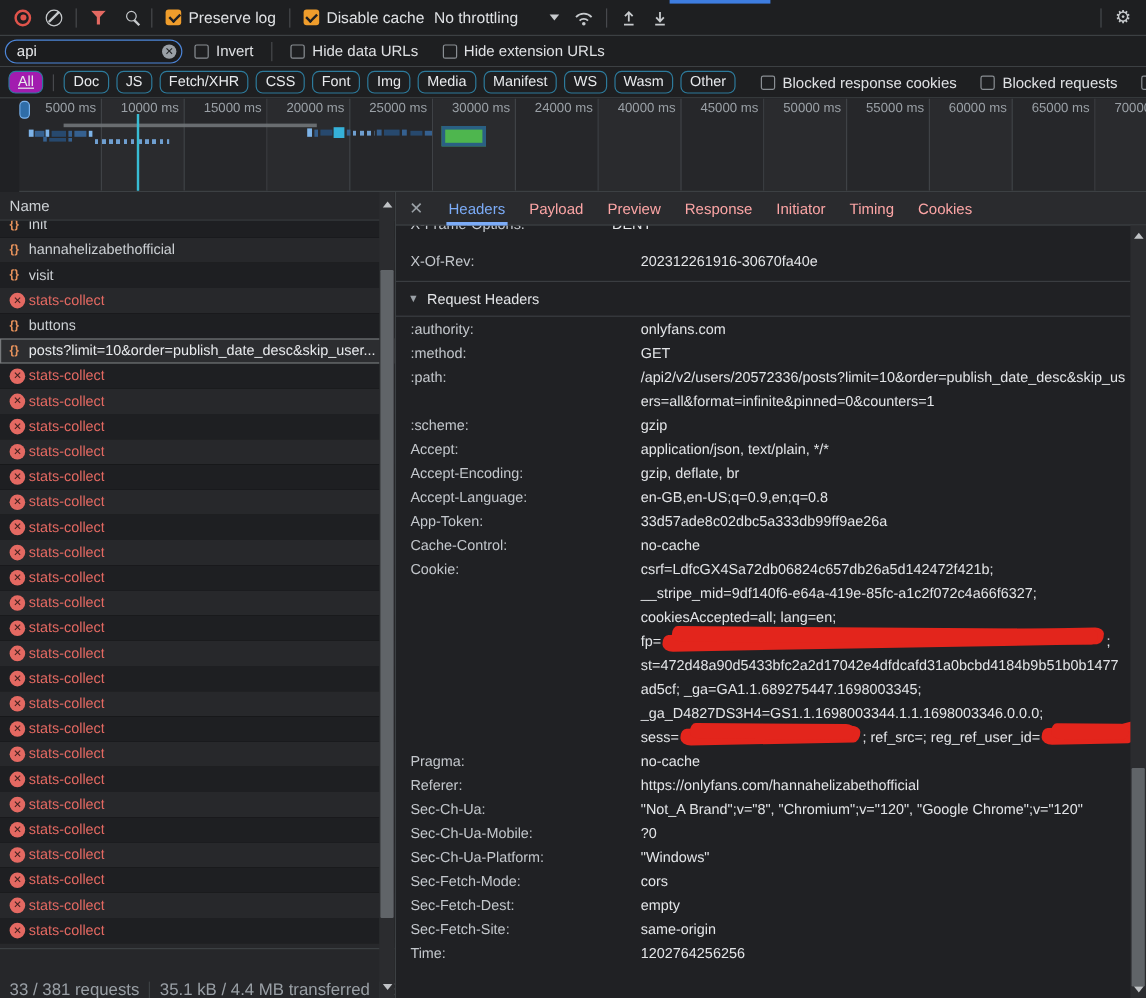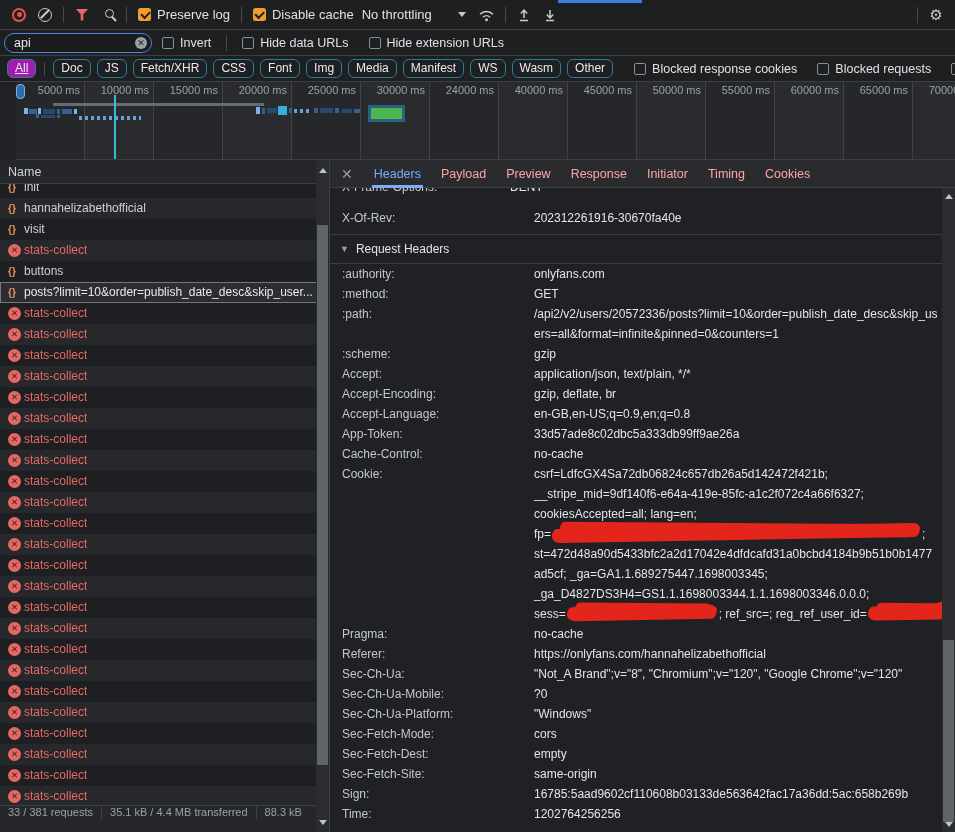--- a/index.html
+++ b/index.html
@@ -81,22 +81,22 @@
               color:#3c1f1d; font-size:8.5px; font-weight:bold; line-height:13px; text-align:center; }
   .req-label { overflow:hidden; text-overflow:clip; }
   
   .v-scroll { position:absolute; top:0; right:0; width:13px; background:#2b2c2f; }
   .v-scroll .arrow { position:absolute; left:0; width:13px; height:12px; display:flex; align-items:center; justify-content:center; cursor:pointer; }
   .tri-up { width:0; height:0; border-left:4px solid transparent; border-right:4px solid transparent; border-bottom:5px solid #c0c3c6; }
   .tri-dn { width:0; height:0; border-left:4px solid transparent; border-right:4px solid transparent; border-top:5px solid #c0c3c6; }
   .thumb { position:absolute; left:1px; width:11px; background:#606468; border-radius:1px; cursor:pointer; }
   .list-scroll { top:0; bottom:0; }
   
-  .status-bar { height:27px; background:#26272a; border-top:1px solid #3c4043; display:flex; align-items:flex-start;
-                color:#9aa0a6; font-size:11px; padding:0 8px; white-space:nowrap; overflow:hidden; }
+  .status-bar { height:42px; background:#26272a; border-top:1px solid #3c4043; display:flex; align-items:flex-end;
+                color:#9aa0a6; font-size:14px; padding:0 8px; white-space:nowrap; overflow:hidden; }
   .status-sep { width:1px; height:14px; background:#3c4043; margin:0 8px; flex:0 0 1px; }
   
   .details { position:relative; flex:1; display:flex; flex-direction:column; background:#202124; overflow:hidden; }
   .tabbar { height:28px; flex:0 0 28px; background:#2a2b2e; border-bottom:1px solid #3c4043; display:flex; align-items:center; }
   .close-x { color:#9aa0a6; font-size:14px; padding:0 11px; cursor:pointer; }
   .tab { position:relative; height:28px; line-height:28px; padding:0 10px; color:#fca5a5; font-size:12.5px; cursor:pointer; }
   .tab.active { color:#7cacf8; }
   .tab.active::after { content:''; position:absolute; left:8px; right:8px; bottom:0; height:2.5px; background:#7cacf8; }
   .hdr-content { position:relative; flex:1; overflow:hidden; padding-right:13px; }
   .hrow { display:flex; min-height:20px; line-height:20px; padding-left:12px;gap:24px; }
@@ -525,24 +525,20 @@
             </div>
             <div class="hrow">
               <span class="hkey">Sec-Fetch-Dest:</span>
               <div class="hval">empty</div>
             </div>
             <div class="hrow">
               <span class="hkey">Sec-Fetch-Site:</span>
               <div class="hval">same-origin</div>
             </div>
             <div class="hrow">
-              <span class="hkey">Sign:</span>
-              <div class="hval">16785:5aad9602cf110608b03133de563642fac17a36dd:5ac:658b269b</div>
-            </div>
-            <div class="hrow">
               <span class="hkey">Time:</span>
               <div class="hval">1202764256256</div>
             </div>
           </div>
       </div>
       <div class="v-scroll det-scroll">
         <div class="arrow" style="top:2px">
             <span class="tri-up"></span>
           </div>
         <div class="thumb" style="top:452px;height:182px"></div>

